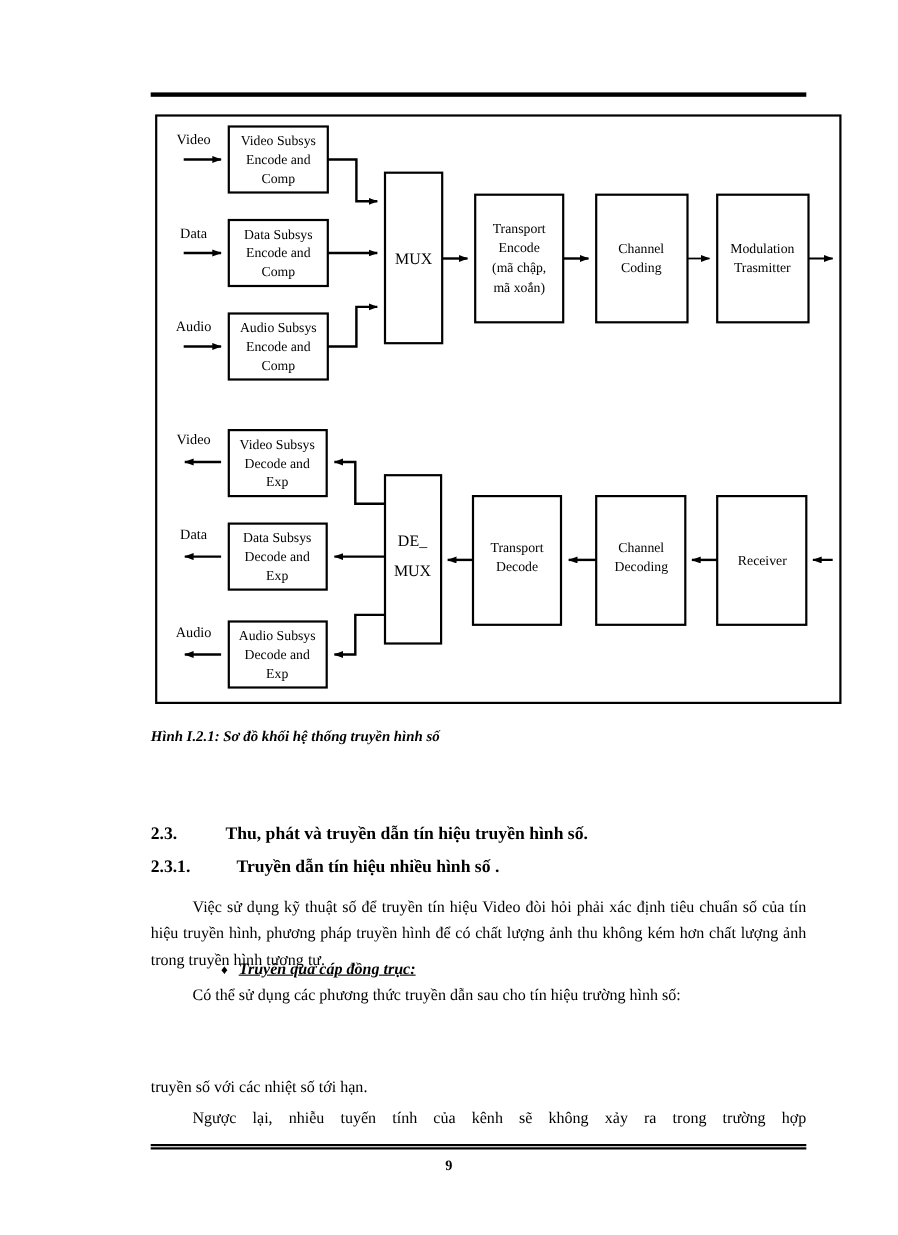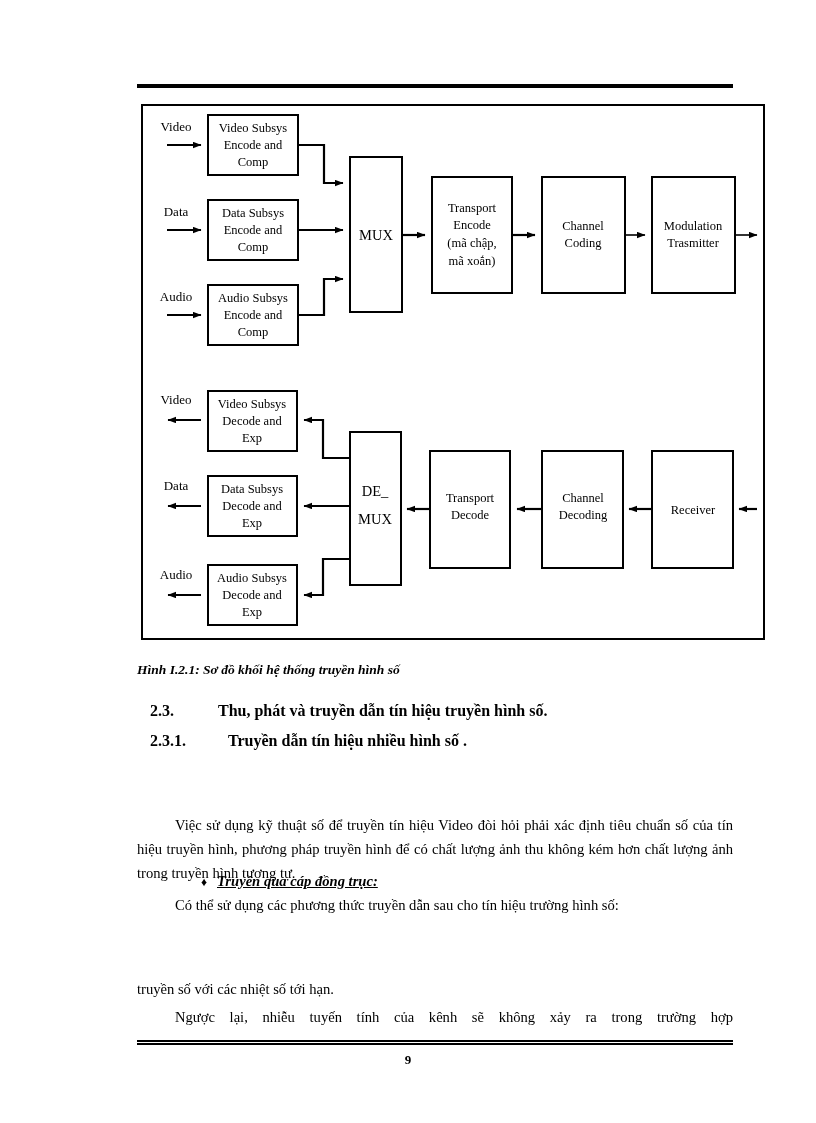--- a/index.html
+++ b/index.html
@@ -113,25 +113,26 @@
     top: 662px;
     width: 596px;
     text-align: left;
     font-size: 13.5px;
     font-weight: bold;
     font-style: italic;
     font-family: "Liberation Serif", serif;
   }
   .h2 {
     position: absolute;
-    left: 150px;
+    left: 137px;
     width: 596px;
     font-size: 16px;
     font-weight: bold;
     font-family: "Liberation Serif", serif;
+    margin-top: 48px;
   }
   .h2 .num { display: inline-block; width: 68px; }
   .h2-a { top: 702px; }
   .h2-b { top: 732px; }
   .h2-b .num { width: 78px; }
 
   .para {
     position: absolute;
     left: 137px;
     width: 596px;

